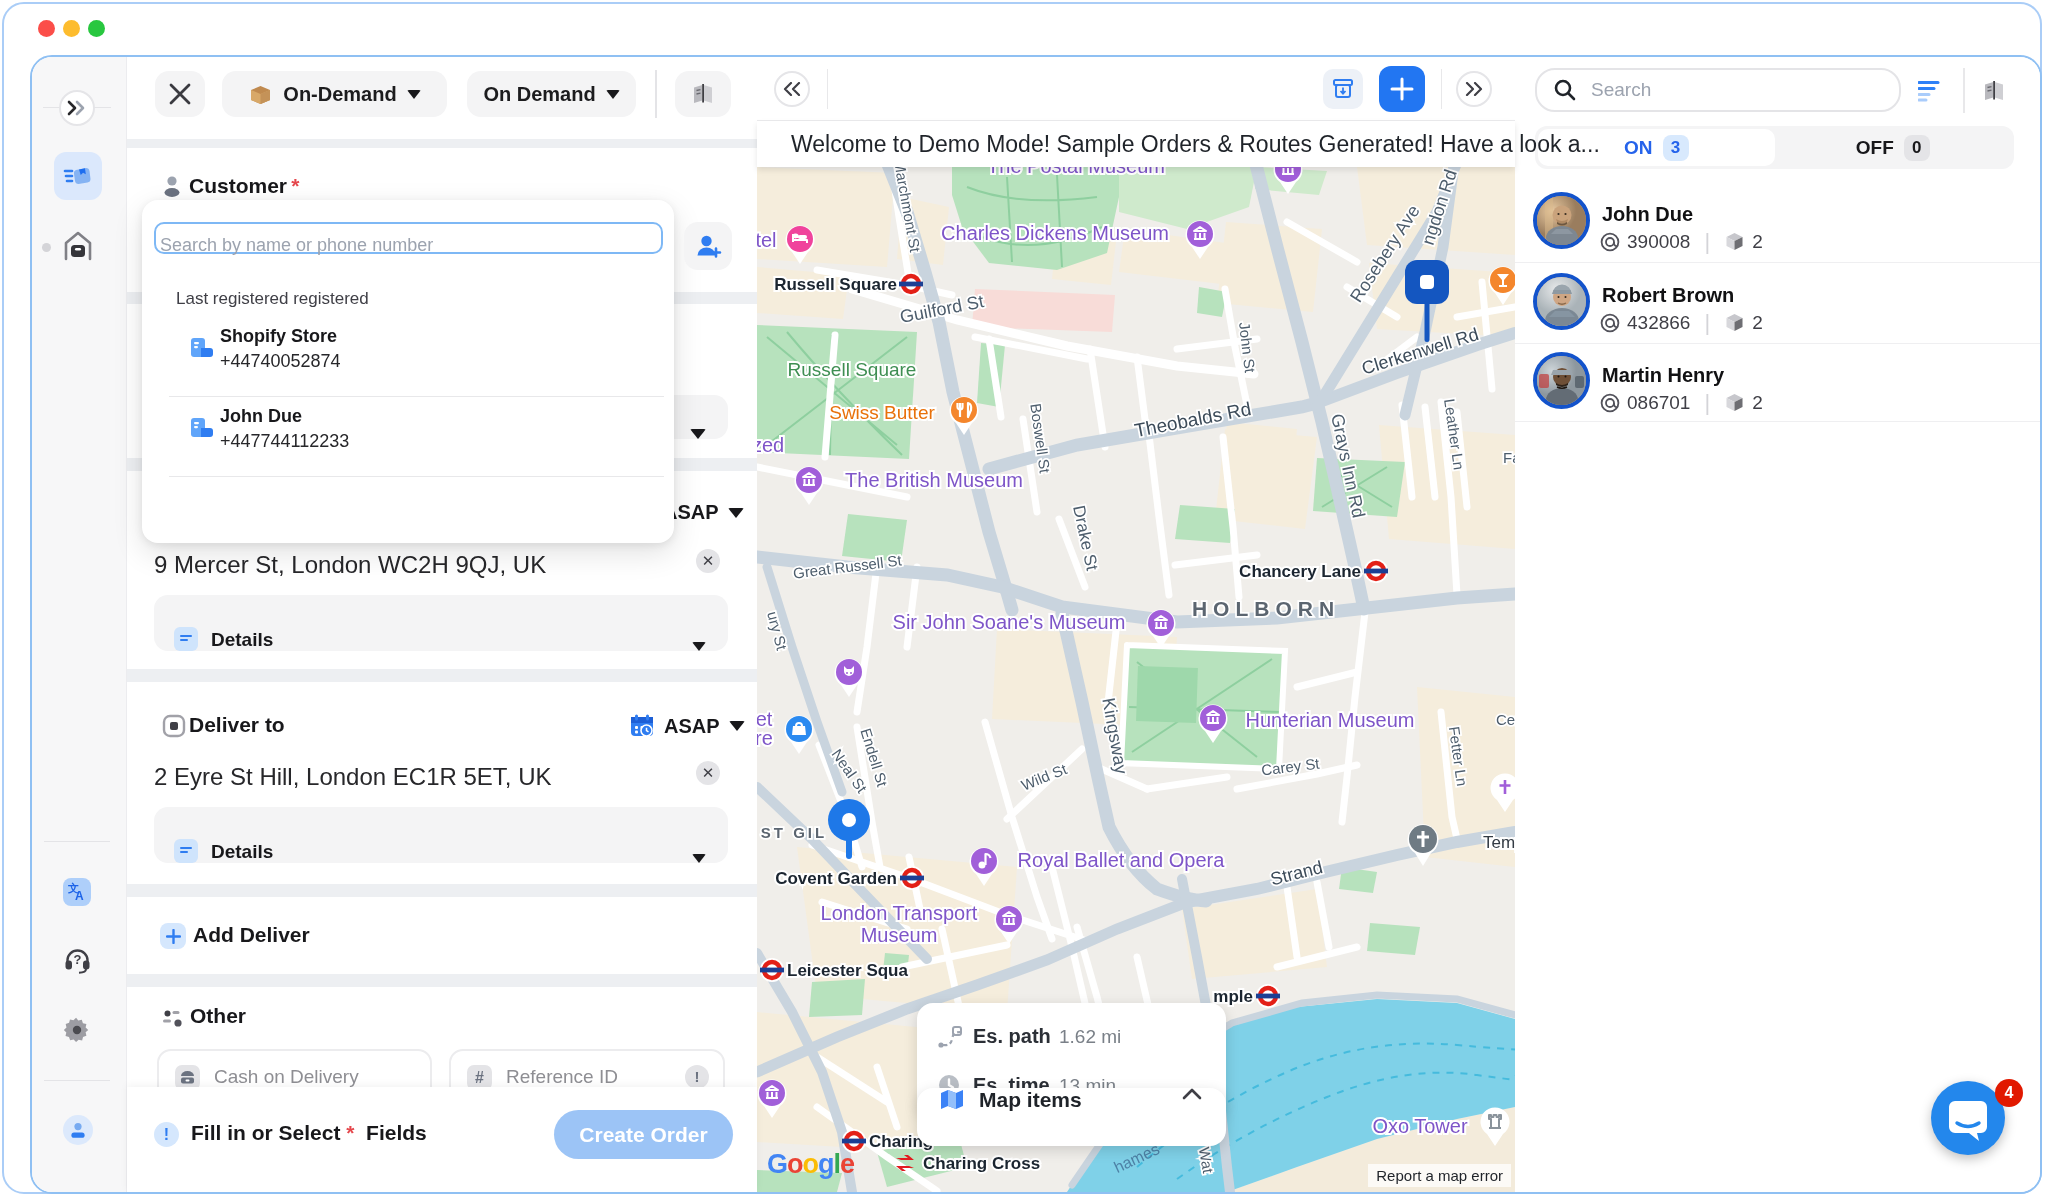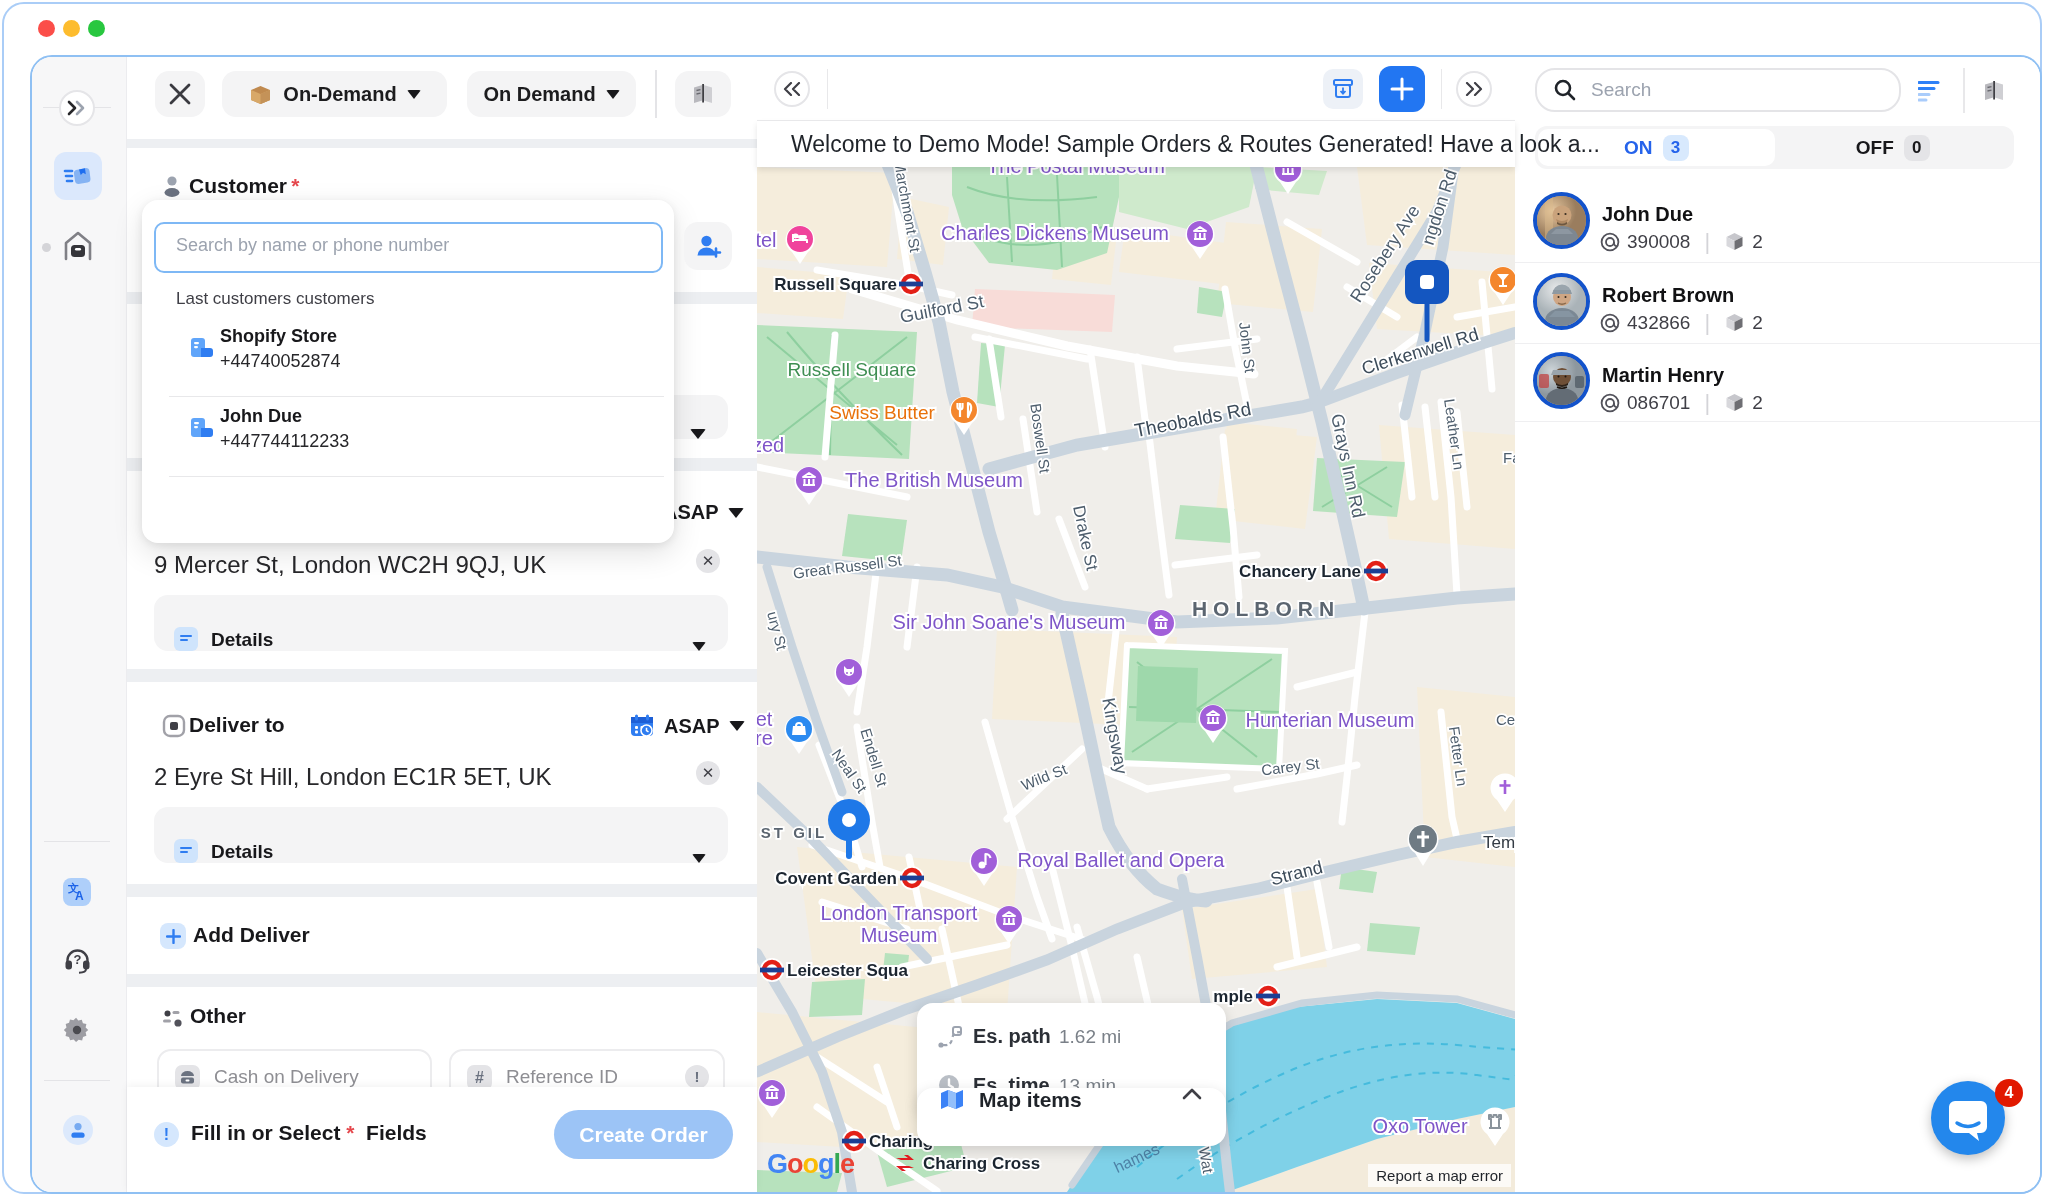--- a/index.html
+++ b/index.html
@@ -18,21 +18,21 @@
 .fc{left:95px;width:630px;background:#fff}
 .chip{position:absolute;background:#f4f4f5;border-radius:14px;display:flex;align-items:center;justify-content:center;gap:10px;font-weight:bold;font-size:20px;color:#1c1c1e}
 .band{position:absolute;left:0;width:100%;height:9px;background:#edeff2}
 .gbar{position:absolute;left:27px;width:574px;height:56px;background:#f4f4f5;border-radius:14px;display:flex;align-items:flex-end}
 .caret{width:0;height:0;border-left:8px solid transparent;border-right:8px solid transparent;border-top:10px solid #18181b;border-radius:2px}
 .xcirc{position:absolute;width:24px;height:24px;border-radius:50%;background:#e4e4e7;color:#3f3f46;font-size:15px;text-align:center;line-height:24px}
 .addr{position:absolute;left:27px;font-size:24px;color:#27272a}
 .docsq{width:24px;height:24px;border-radius:6px;background:#cfe4fc;margin-left:20px;margin-right:13px;position:relative}
 
 .drop{position:absolute;left:15px;top:143px;width:532px;height:343px;background:#fff;border-radius:16px;box-shadow:0 10px 30px rgba(0,0,0,.12),0 2px 8px rgba(0,0,0,.08);z-index:30}
-.srch{position:absolute;left:12px;top:22px;width:509px;height:51px;border:2px solid #7eb8f5;border-radius:10px;color:#9ca3af;font-size:18px;line-height:43px;padding-left:20px;background:#fff}
+.srch{position:absolute;left:12px;top:22px;width:509px;height:32px;border:2px solid #7eb8f5;border-radius:10px;color:#9ca3af;font-size:18px;line-height:43px;padding-left:4px;background:#fff}
 
 .mc{left:725px;width:758px;background:#fff}
 .mtop{position:absolute;left:0;top:0;width:758px;height:64px;background:#fff;border-bottom:1px solid #ebebed}
 .ocirc{position:absolute;width:36px;height:36px;border-radius:50%;background:#fff;border:2px solid #e5e5e8;display:flex;align-items:center;justify-content:center}
 .banner{position:absolute;left:0;top:64px;width:758px;height:46px;background:#fff;box-shadow:0 3px 6px rgba(0,0,0,.10);z-index:5;display:flex;align-items:center}
 .mapwrap{position:absolute;left:0;top:110px;width:758px;height:1025px;overflow:hidden}
 .ovl{position:absolute;background:#fff;border-radius:16px;box-shadow:0 4px 14px rgba(0,0,0,.15);z-index:6}
 
 .rc{left:1483px;width:529px;background:#fff}
 .rsrch{position:absolute;left:20px;top:11px;width:366px;height:44px;border:2px solid #e4e4e7;border-radius:20px;display:flex;align-items:center;color:#9ca3af;font-size:19px}
@@ -248,21 +248,21 @@
       <div style="width:24px;height:24px;border-radius:50%;background:#e4e4e7;color:#6b7280;font-weight:bold;text-align:center;line-height:24px;font-size:15px;margin-right:14px">!</div>
     </div>
 
     <div class="abs" style="left:0;top:1030px;width:630px;height:105px;background:#fff;box-shadow:0 -2px 8px rgba(0,0,0,.05);z-index:10"></div>
     <div class="abs" style="left:27px;top:1065px;width:25px;height:25px;border-radius:50%;background:#d5e7fd;color:#2f7df1;font-weight:bold;font-size:16px;text-align:center;line-height:25px;z-index:11">!</div>
     <div class="abs" style="left:64px;top:1064px;font-size:21px;font-weight:bold;color:#18181b;z-index:11">Fill in or Select <span style="color:#e5484d">*</span>&nbsp; Fields</div>
     <div class="abs" style="left:427px;top:1053px;width:179px;height:49px;background:#9cc4f6;border-radius:25px;color:#fff;font-size:21px;font-weight:bold;text-align:center;line-height:49px;z-index:11">Create Order</div>
 
     <div class="drop">
       <div class="srch">Search by name or phone number</div>
-      <div class="abs" style="left:34px;top:89px;font-size:17px;color:#3f3f46">Last customers customers</div>
+      <div class="abs" style="left:34px;top:89px;font-size:17px;color:#3f3f46">Last registered registered</div>
       <svg class="abs" style="left:47px;top:134px" width="27" height="27" viewBox="0 0 27 27">
             <rect x="2" y="4" width="14" height="19" rx="3" fill="#60a5fa"></rect>
             <rect x="5" y="8" width="5" height="2.2" rx="1.1" fill="#fff"></rect>
             <rect x="5" y="12" width="4" height="2.2" rx="1.1" fill="#fff"></rect>
             <path d="M12 14h9a3 3 0 0 1 3 3v3a3 3 0 0 1-3 3h-9z" fill="#2f7df1"></path>
           </svg>
       <div class="abs" style="left:78px;top:126px;font-size:18px;font-weight:bold;color:#18181b">Shopify Store</div>
       <div class="abs" style="left:78px;top:151px;font-size:18px;color:#27272a">+44740052874</div>
       <div class="abs" style="left:27px;top:196px;width:495px;height:1px;background:#e8e8ea"></div>
       <svg class="abs" style="left:47px;top:214px" width="27" height="27" viewBox="0 0 27 27">

